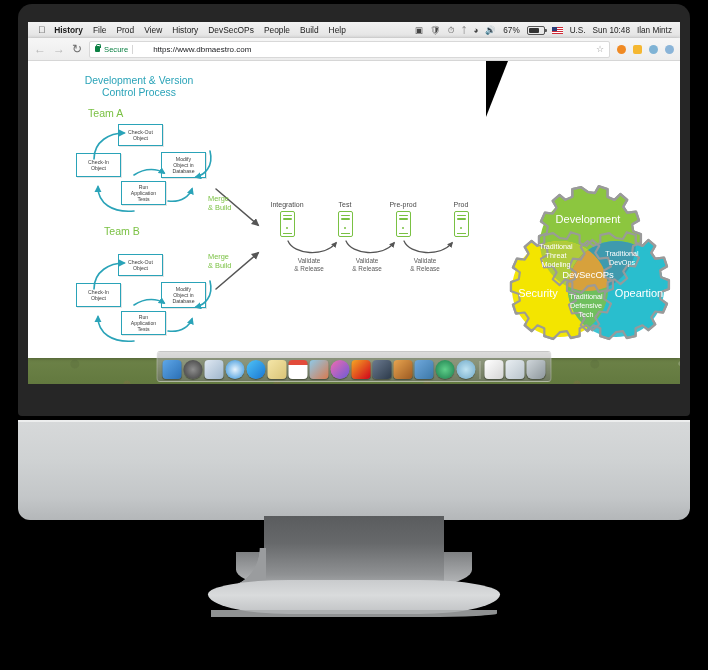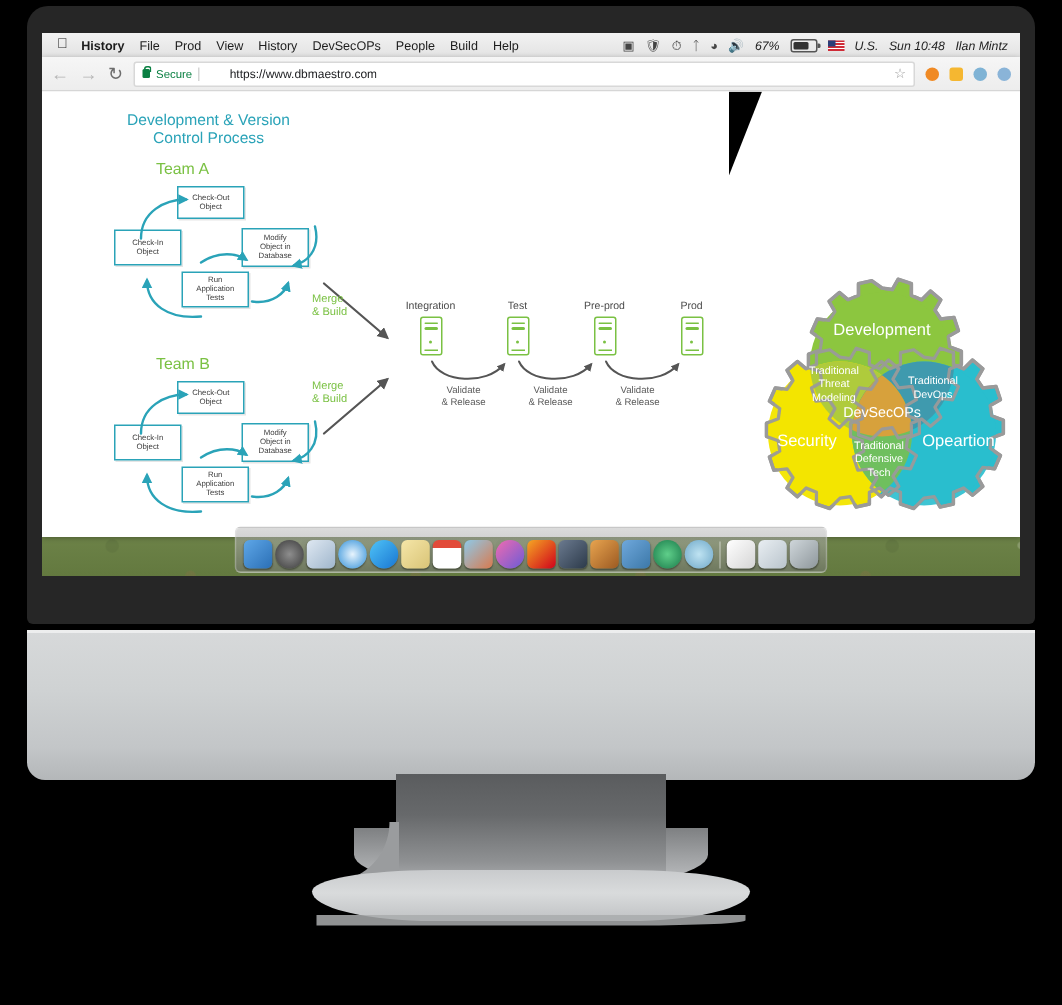--- a/index.html
+++ b/index.html
@@ -51,21 +51,21 @@
   
   #menubar{position:absolute;left:0;top:0;width:100%;height:16px;
            background:linear-gradient(180deg,#f2f2f2 0%,#e3e3e3 100%);
            display:flex;align-items:center;font-size:8.4px;color:#1c1c1c;
            border-bottom:1px solid #c9c9c9;}
   #menubar .apple{margin:0 9px 0 10px;font-size:9.5px;line-height:1;}
   #menubar .mi{margin-right:10px;white-space:nowrap;}
   #menubar .mi.bold{font-weight:bold;}
   #menubar .right{margin-left:auto;display:flex;align-items:center;gap:7px;padding-right:8px;}
   #menubar .right .ic{font-size:8.5px;color:#444;line-height:1;}
-  #menubar .right .tx{font-size:8.2px;color:#222;font-style:italic;}
+  #menubar .right .tx{font-size:8.2px;color:#222;}
   .batt{width:16px;height:7px;border:1px solid #555;border-radius:2px;position:relative;display:inline-block;}
   .batt:before{content:"";position:absolute;left:1px;top:1px;bottom:1px;width:64%;background:#333;border-radius:1px;}
   .batt:after{content:"";position:absolute;right:-3px;top:2px;width:2px;height:3px;background:#555;border-radius:0 1px 1px 0;}
   .flagus{width:11px;height:7px;display:inline-block;
     background:linear-gradient(180deg,#cf2b37 0 14%,#fff 14% 28%,#cf2b37 28% 42%,#fff 42% 56%,#cf2b37 56% 70%,#fff 70% 85%,#cf2b37 85% 100%);
     position:relative;}
   .flagus:before{content:"";position:absolute;left:0;top:0;width:5px;height:4px;background:#2c3e79;}
 
   
   #browser{position:absolute;left:0;top:16px;width:652px;height:319px;background:#fff;
@@ -185,21 +185,21 @@
           </div>
 
           <div id="page">
             <div id="wedge2"></div>
 
             <div class="ttl" style="left:36px;top:14px;width:150px;">
               <span>Development &amp; Version</span><br>
               <span>Control Process</span>
             </div>
 
-            <div class="team" style="left:76px;top:46px;">Team A</div>
+            <div class="team" style="left:60px;top:46px;">Team A</div>
 
             <div class="vbox" style="left:90px;top:63px;width:45px;height:22px;">
               <span>Check-Out<br>Object</span>
             </div>
             <div class="vbox" style="left:133px;top:91px;width:45px;height:26px;">
               <span>Modify<br>Object in<br>Database</span>
             </div>
             <div class="vbox" style="left:93px;top:120px;width:45px;height:24px;">
               <span>Run<br>Application<br>Tests</span>
             </div>
@@ -215,21 +215,21 @@
                 <path d="M62,92 C40,94 26,84 26,68" marker-end="url(#ahA)"></path>
                 <path d="M62,56 C74,48 86,50 92,54" marker-end="url(#ahA)"></path>
               </g>
               <defs>
                 <marker id="ahA" markerWidth="5" markerHeight="5" refX="3.2" refY="2.2" orient="auto">
                   <path d="M0,0 L4.4,2.2 L0,4.4 z" fill="#2aa3b8"></path>
                 </marker>
               </defs>
             </svg>
 
-            <div class="team" style="left:76px;top:176px;">Team B</div>
+            <div class="team" style="left:76px;top:164px;">Team B</div>
 
             <div class="vbox" style="left:90px;top:193px;width:45px;height:22px;">
               <span>Check-Out<br>Object</span>
             </div>
             <div class="vbox" style="left:133px;top:221px;width:45px;height:26px;">
               <span>Modify<br>Object in<br>Database</span>
             </div>
             <div class="vbox" style="left:93px;top:250px;width:45px;height:24px;">
               <span>Run<br>Application<br>Tests</span>
             </div>

